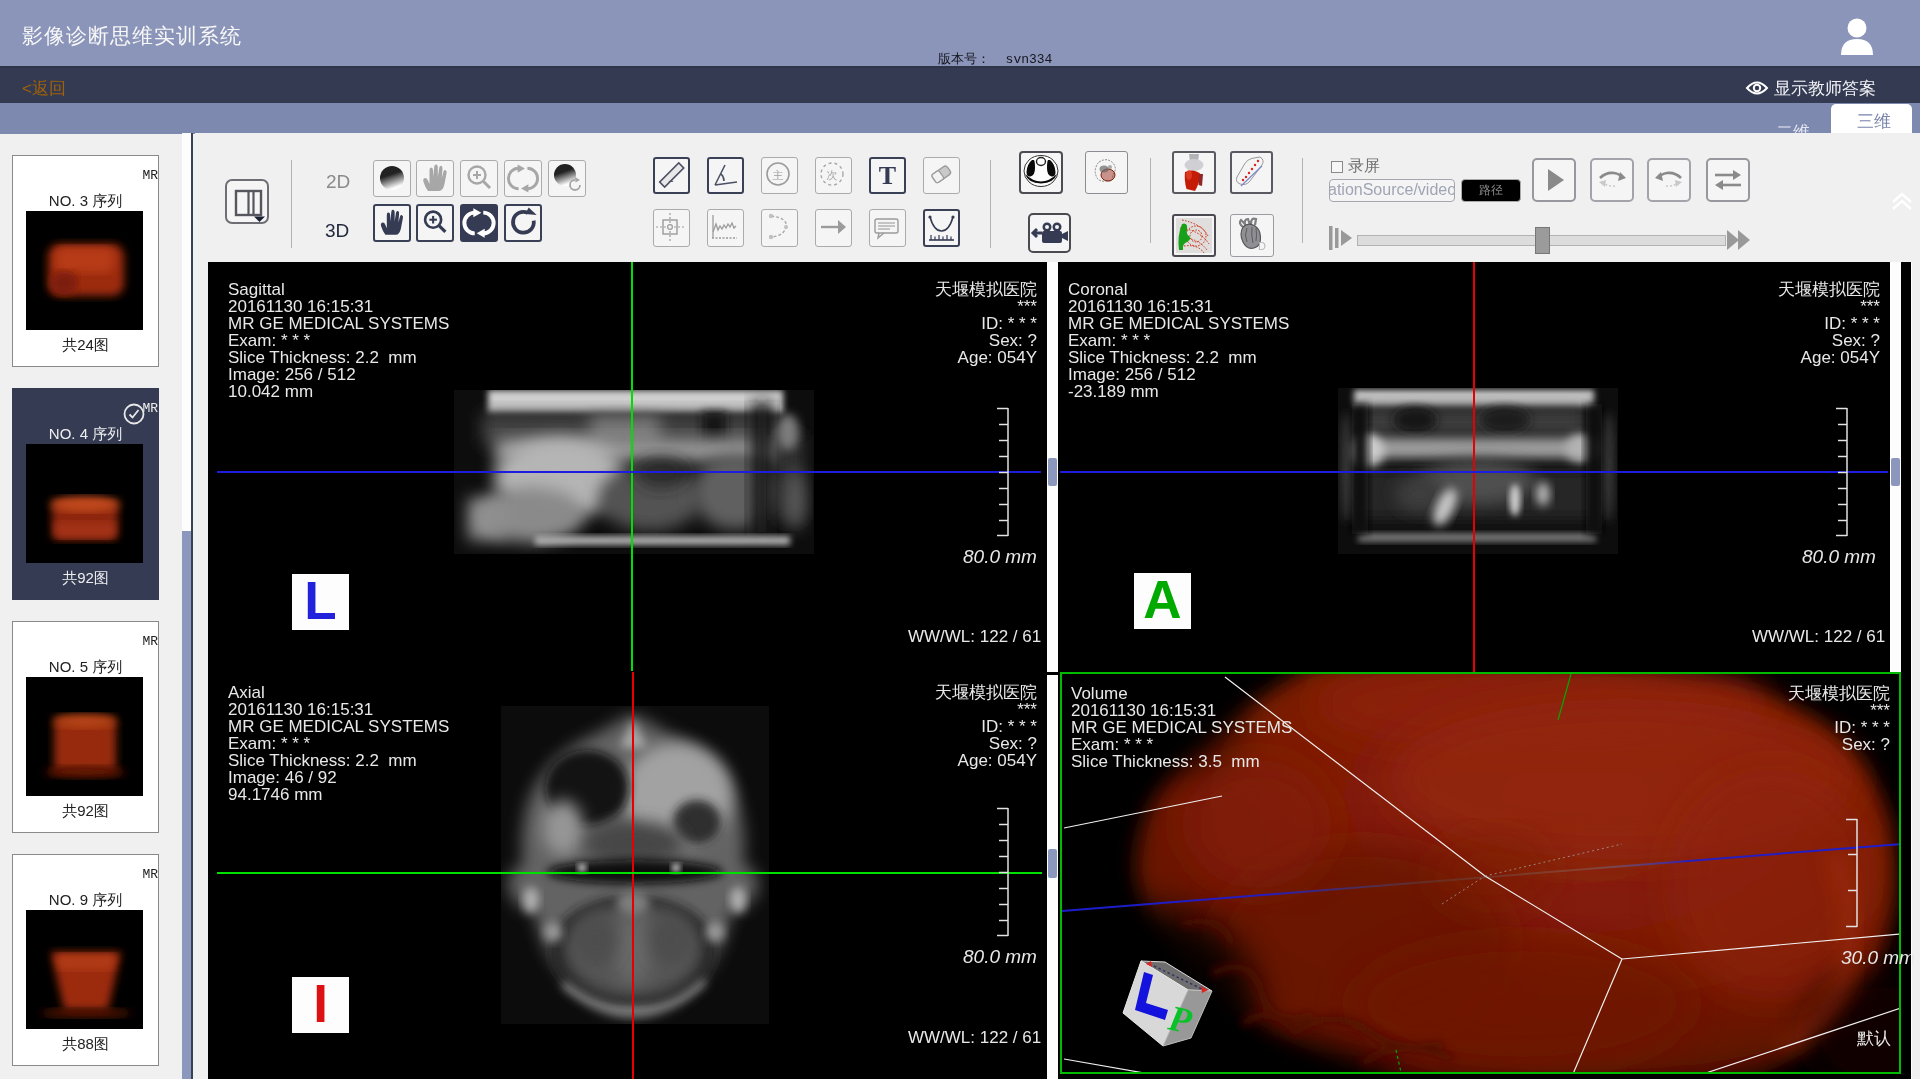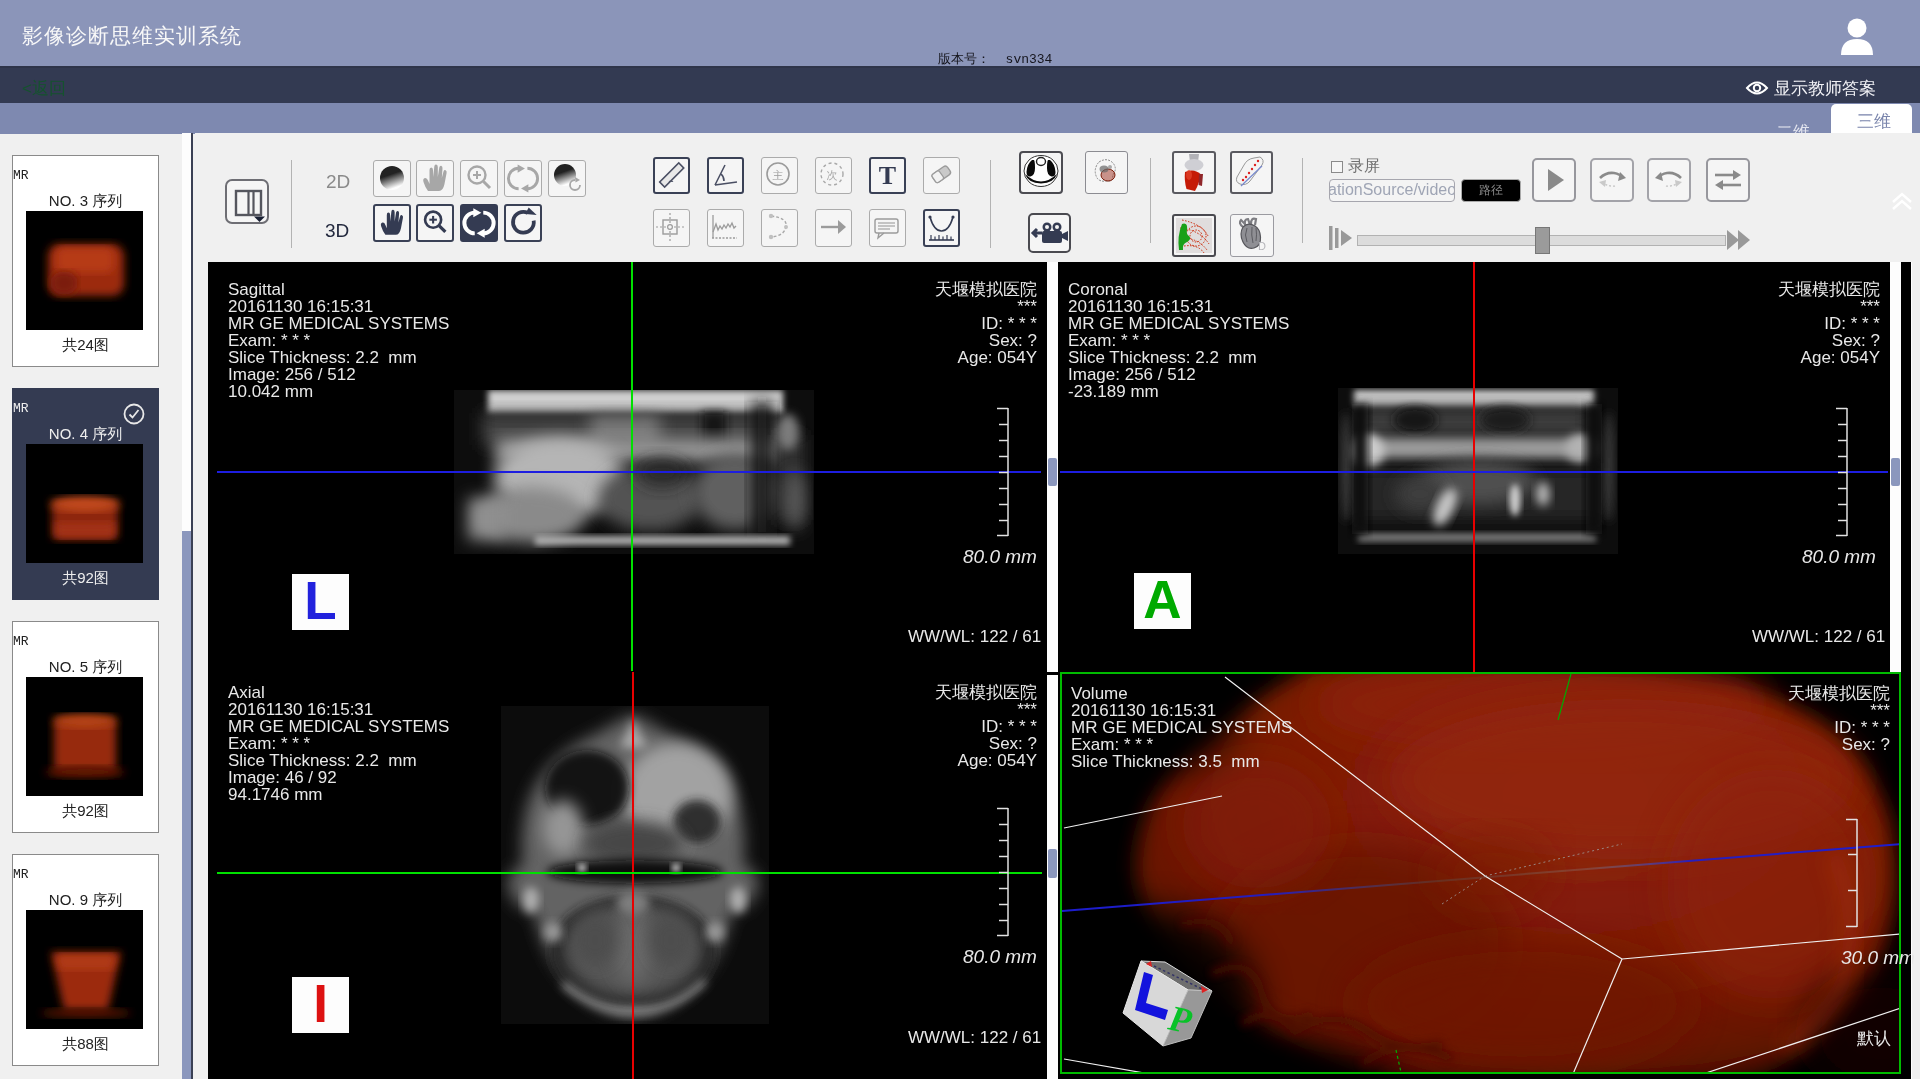--- a/index.html
+++ b/index.html
@@ -2,29 +2,29 @@
 <html><head>
 <meta charset="utf-8">
 <style>
 html,body{margin:0;padding:0;width:1920px;height:1079px;overflow:hidden;background:#f0f0f0;font-family:"Liberation Sans",sans-serif;}
 .abs{position:absolute;}
 #topbar{left:0;top:0;width:1920px;height:66px;background:#8b95b9;border-bottom:2px solid #2e3449;}
 #navbar{left:0;top:68px;width:1920px;height:35px;background:#333a52;}
 #tabbar{left:0;top:103px;width:1920px;height:31px;background:#7e89b0;}
 #title{left:22px;top:22px;color:#f8f8f8;font-size:21px;letter-spacing:1px;}
 #ver{left:938px;top:27px;color:#15151d;font-size:13px;font-family:"Liberation Mono",monospace;margin-top:23px;}
-#back{left:22px;top:77px;color:#14532d;font-size:17px;}
+#back{left:22px;top:77px;color:#a16207;font-size:17px;}
 #showans{right:44px;top:77px;color:#f2f2f6;font-size:17px;}
 #tab2d{left:1776px;top:121px;color:#e2e4ee;font-size:17px;}
 #tab3d-box{left:1831px;top:104px;width:81px;height:31px;background:#fff;border-radius:5px 5px 0 0;}
 #tab3d{left:1857px;top:110px;color:#7a85ac;font-size:17px;}
 
 .card{position:absolute;left:12px;width:145px;height:210px;background:#fff;border:1px solid #8a8a8a;}
 .card.sel{background:#343b52;border-color:#343b52;}
-.card .mr{position:absolute;left:0;top:12px;width:100%;text-align:left;font-size:13px;color:#222;font-family:"Liberation Mono",monospace;}
+.card .mr{position:absolute;left:0;top:12px;width:100%;text-align:right;font-size:13px;color:#222;font-family:"Liberation Mono",monospace;}
 .card .ser{position:absolute;left:0;top:36px;width:100%;text-align:center;font-size:15px;color:#222;}
 .card .cnt{position:absolute;left:0;top:180px;width:100%;text-align:center;font-size:15px;color:#222;}
 .card.sel .mr,.card.sel .ser,.card.sel .cnt{color:#eee;}
 .card .img{position:absolute;left:13px;top:55px;width:117px;height:119px;background:#000;}
 #sidescroll{left:182px;top:133px;width:9px;height:946px;background:#fdfdfd;}
 #sidethumb{left:182px;top:531px;width:9px;height:548px;background:#8b97bd;}
 #sideline{left:191px;top:133px;width:2px;height:946px;background:#3a4054;}
 
 #toolbar{left:195px;top:133px;width:1725px;height:129px;background:#f0f0f0;}
 .tbtn{position:absolute;background:#f5f5f5;border:1px solid #ababab;border-radius:3px;box-sizing:border-box;}

